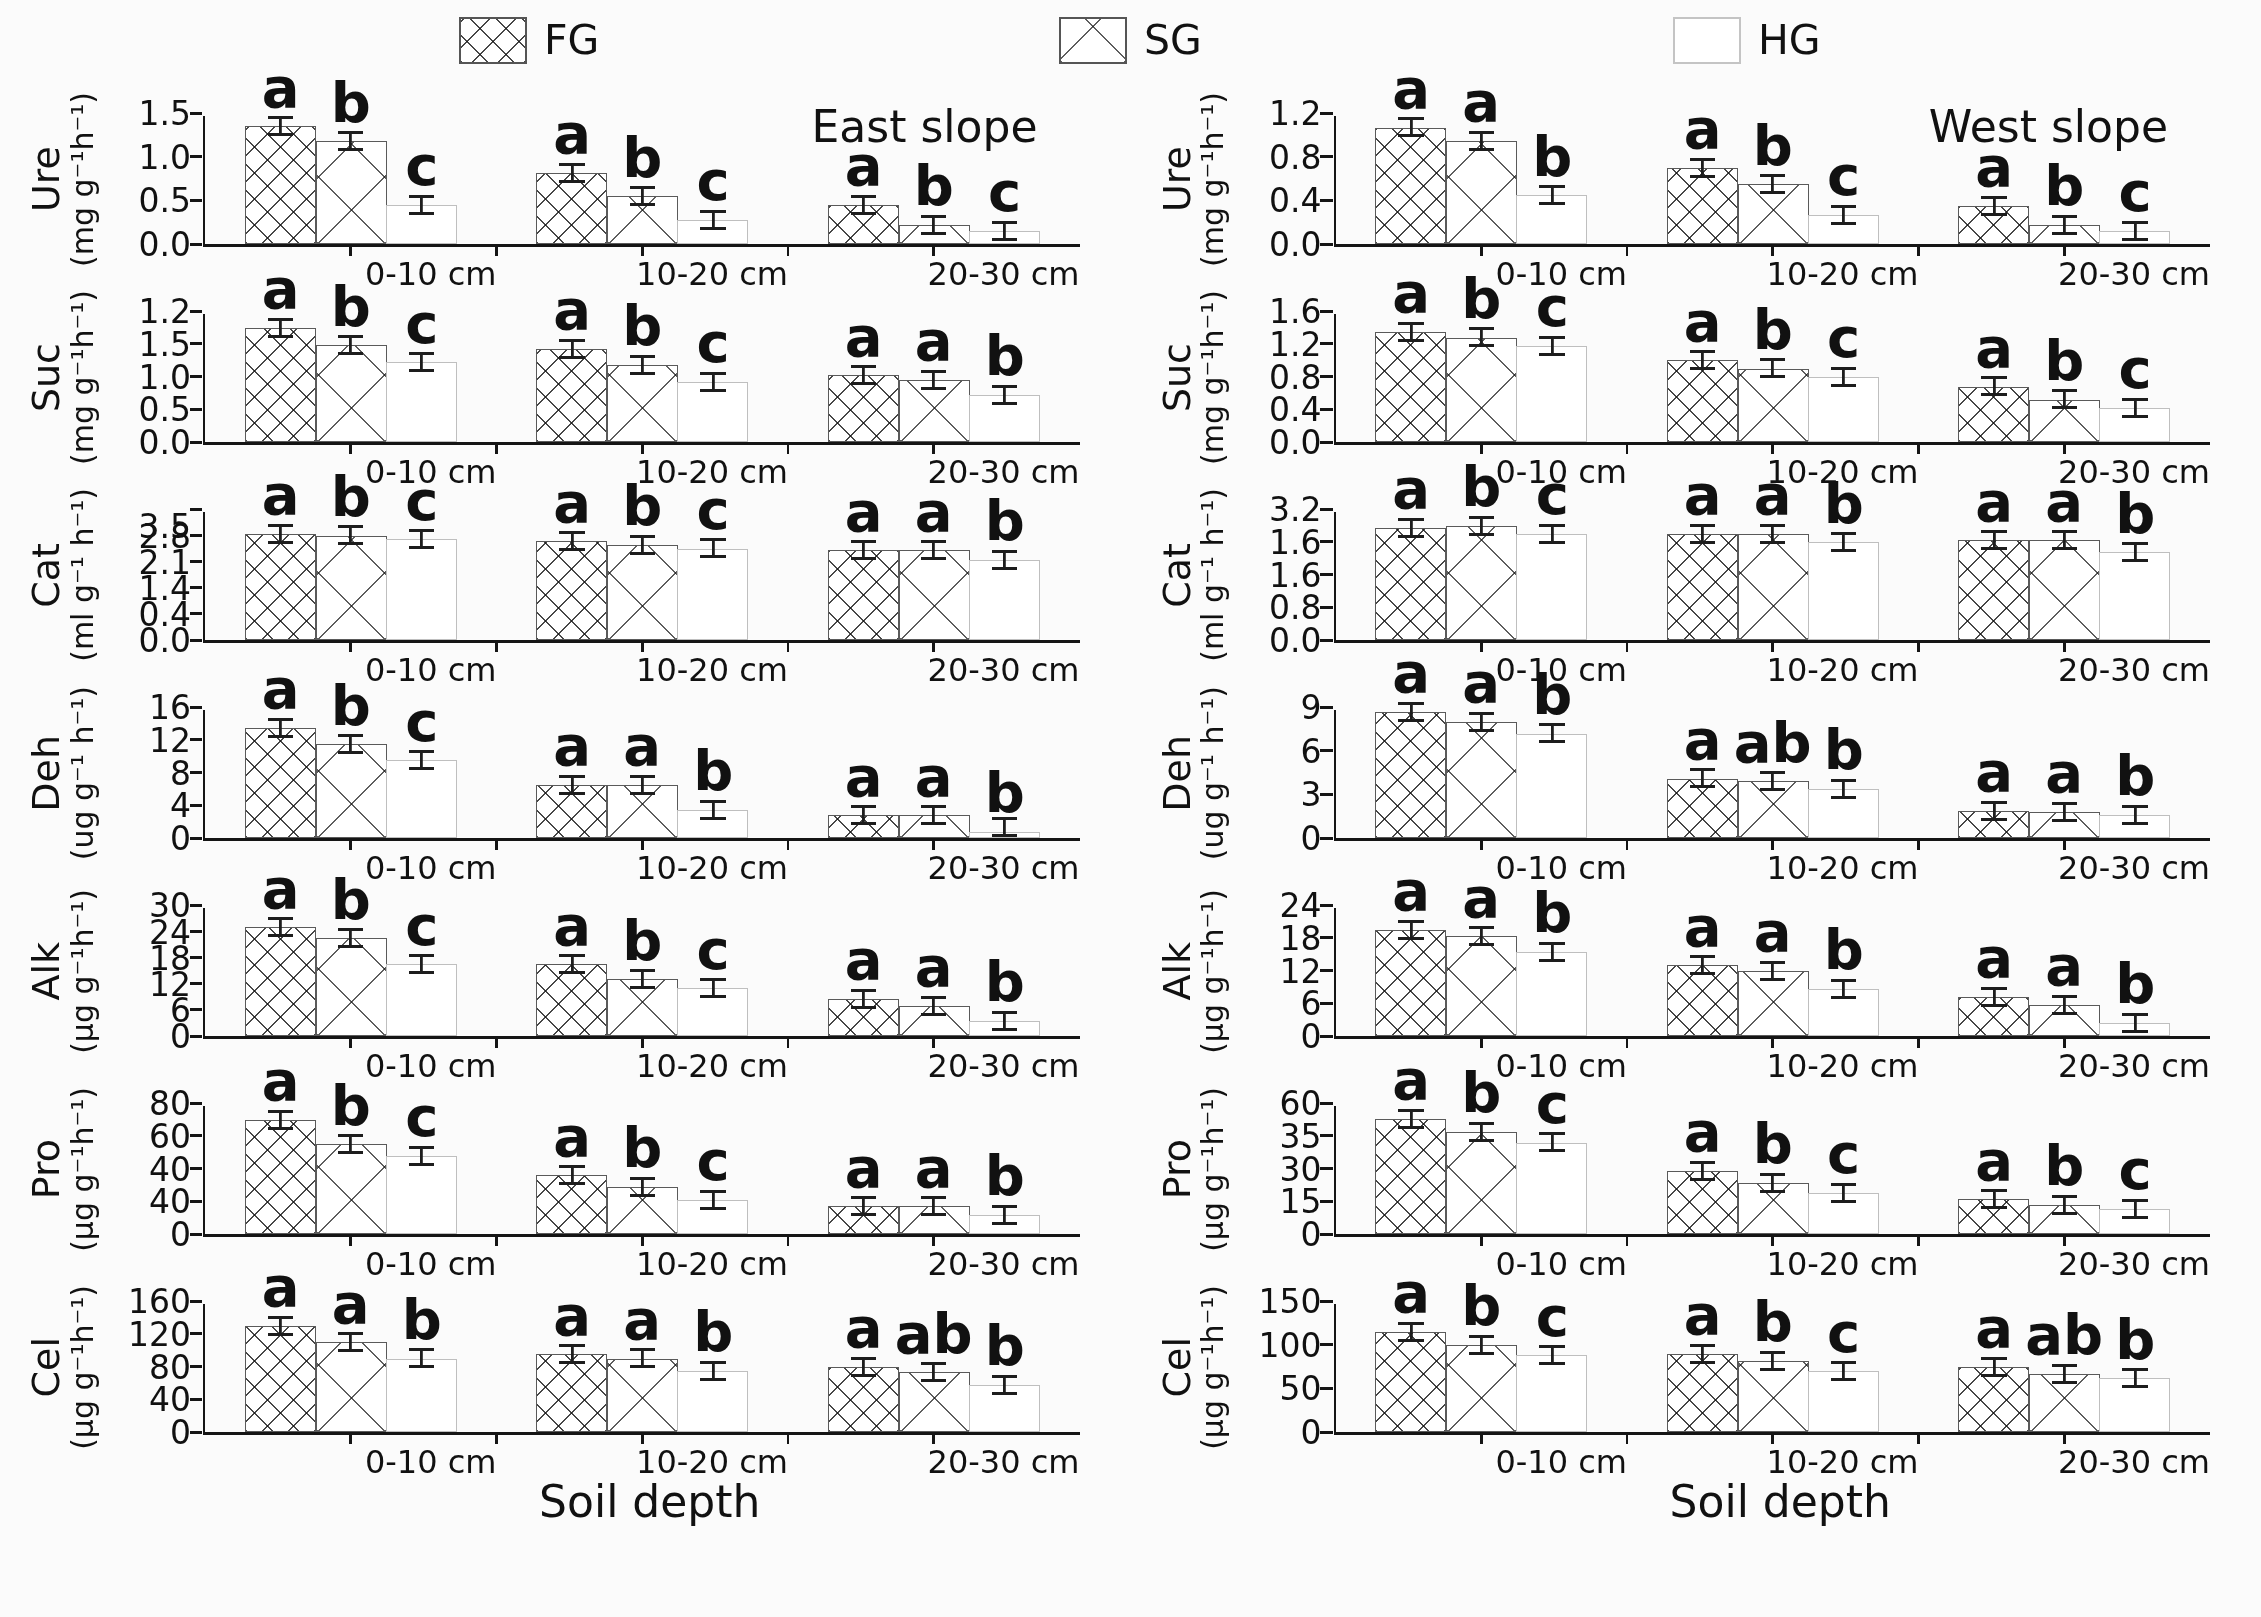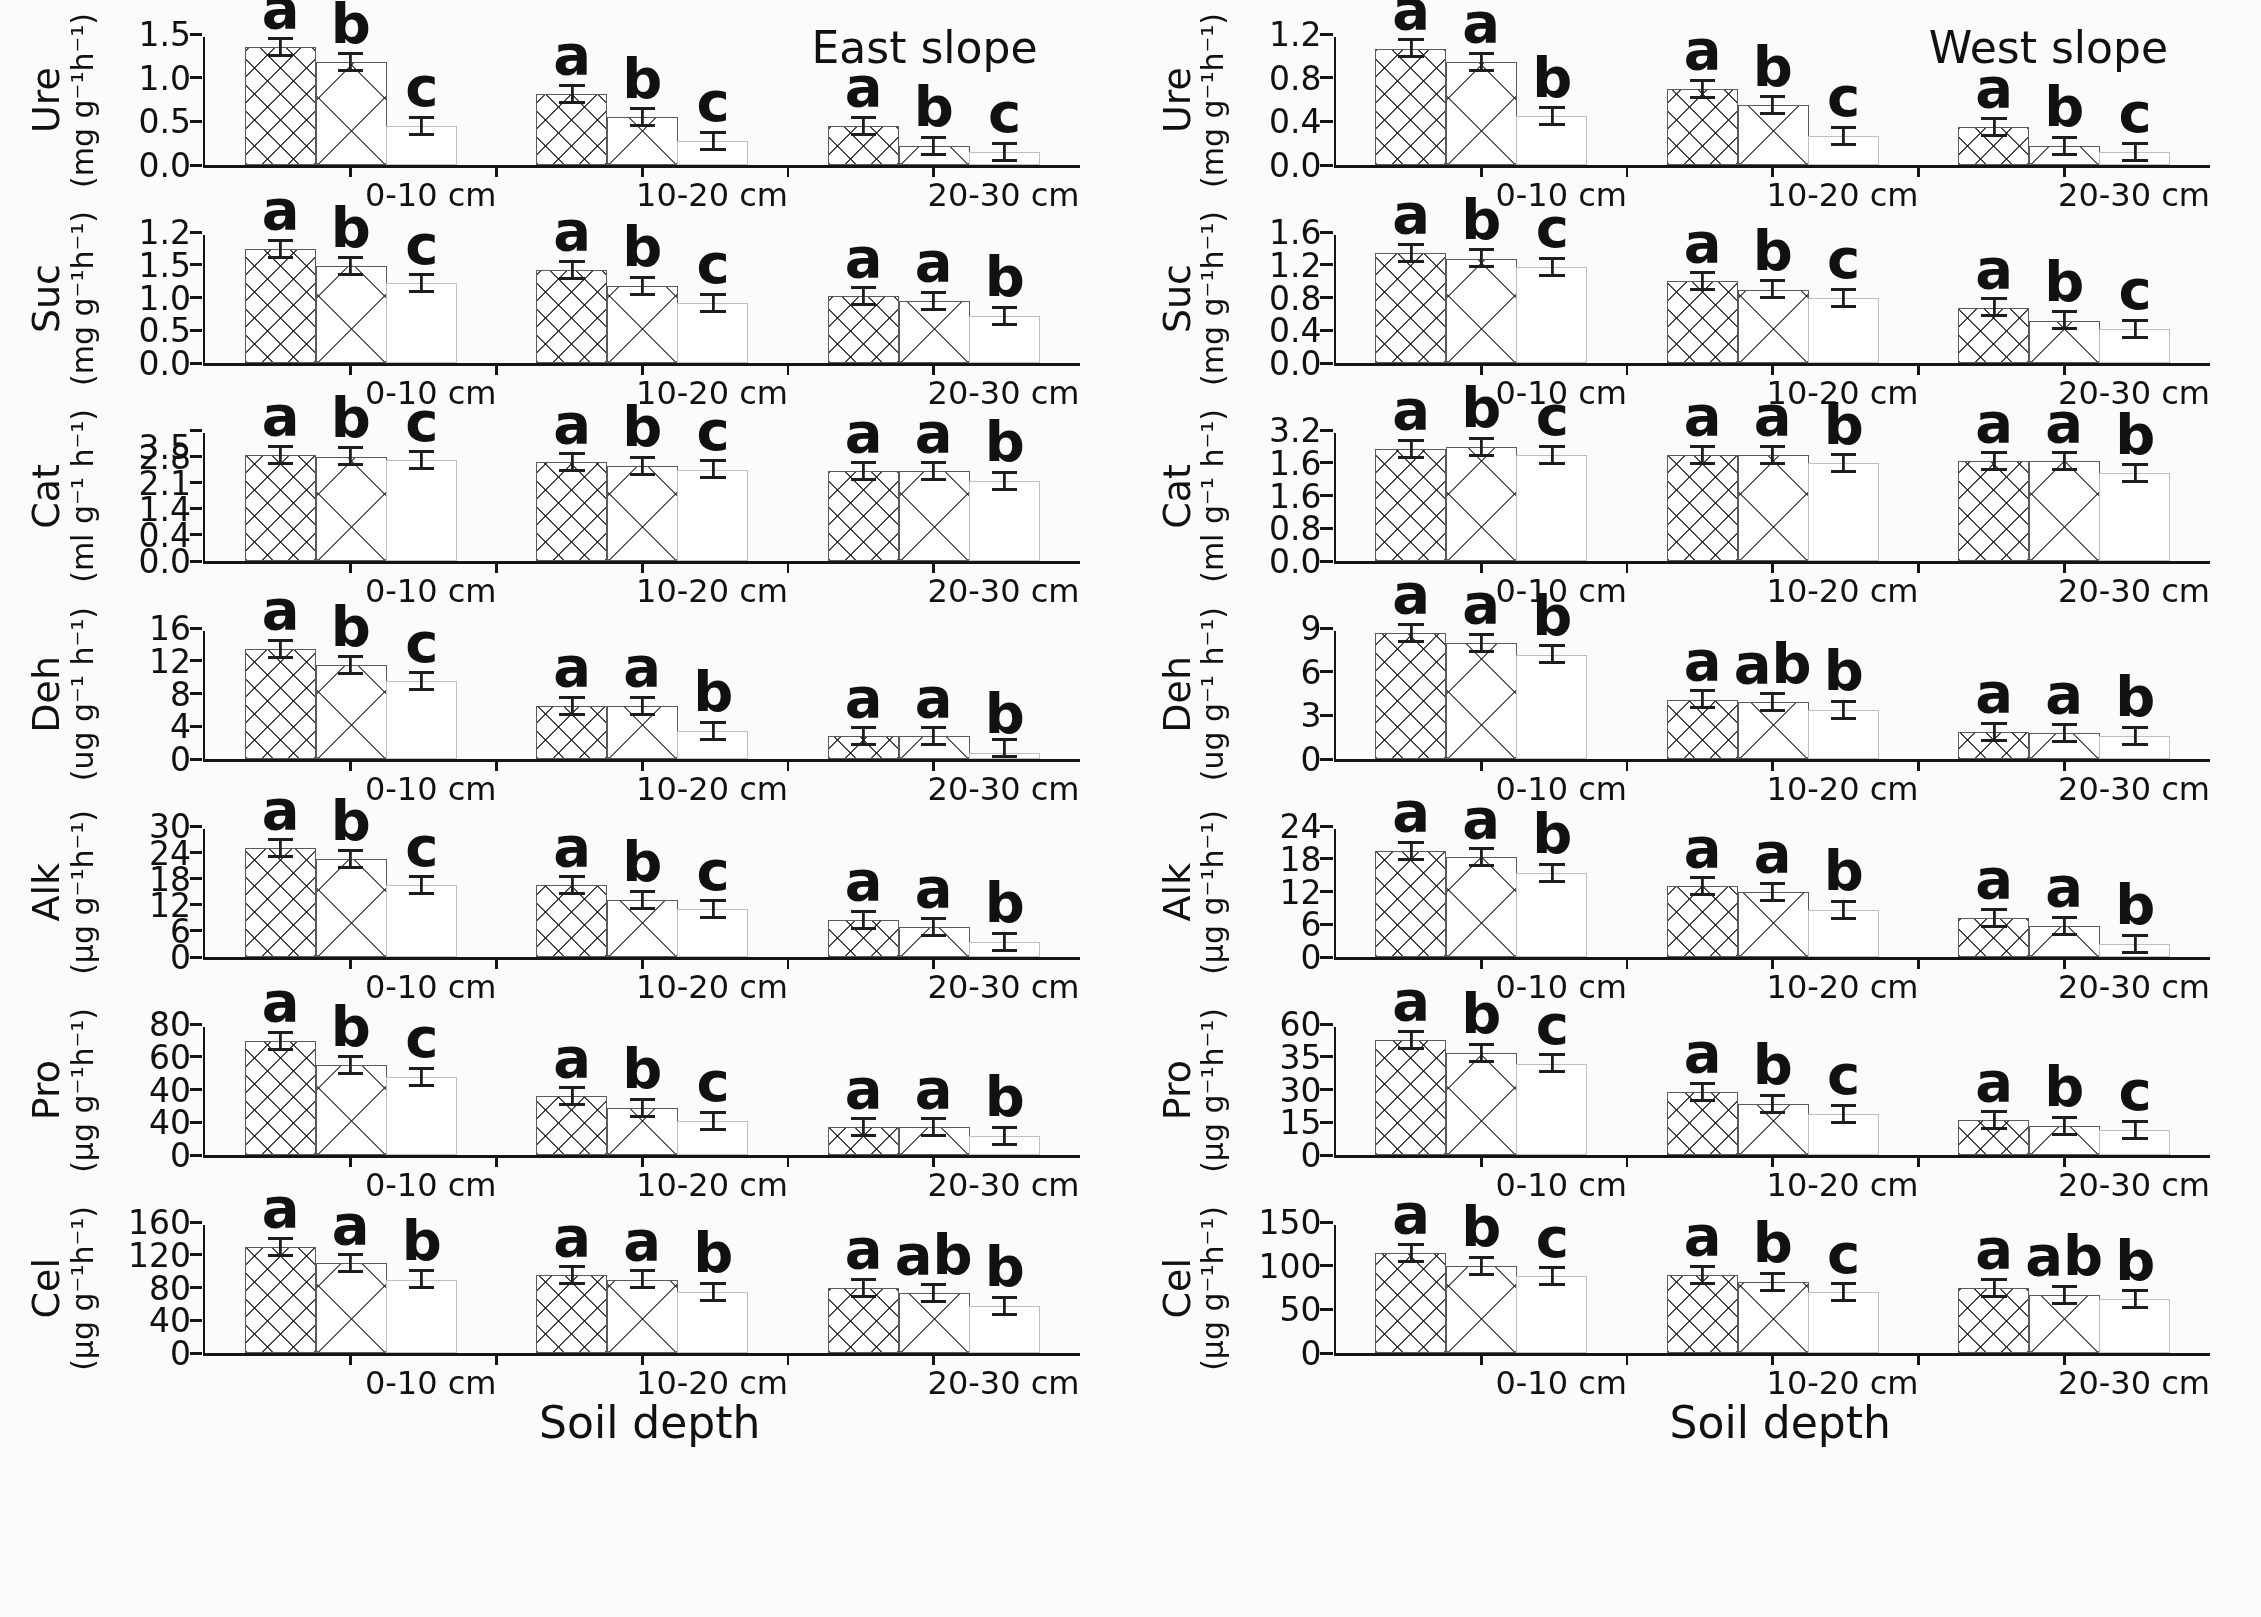--- a/index.html
+++ b/index.html
@@ -47,20 +47,34 @@
     background:linear-gradient(#1d1d1d,#1d1d1d) 50% 0/2.8px 100% no-repeat;z-index:3;box-sizing:border-box;}
   .letter{position:absolute;width:92px;text-align:center;font-size:56px;font-weight:bold;
     line-height:.85;z-index:4;}
   .soil-depth{text-align:center;font-size:44px;padding-left:169px;margin-top:7px;}
 </style>
 </head>
 <body>
 
 <div id="page">
 
+  <div class="legend">
+    <div class="legend-item l0">
+      <span class="swatch hatch-dense"></span>
+      <span class="legend-label">FG</span>
+    </div>
+    <div class="legend-item l1">
+      <span class="swatch hatch-light"></span>
+      <span class="legend-label">SG</span>
+    </div>
+    <div class="legend-item l2">
+      <span class="swatch plain"></span>
+      <span class="legend-label">HG</span>
+    </div>
+  </div>
 
   <div class="columns">
     <div class="col">
       <div class="slope-title">East slope</div>
       <div class="panels">
           <div class="panel">
             <div class="ylab-block">
               <div class="enzyme">Ure</div>
               <div class="unit">(mg g⁻¹h⁻¹)</div>
             </div>

